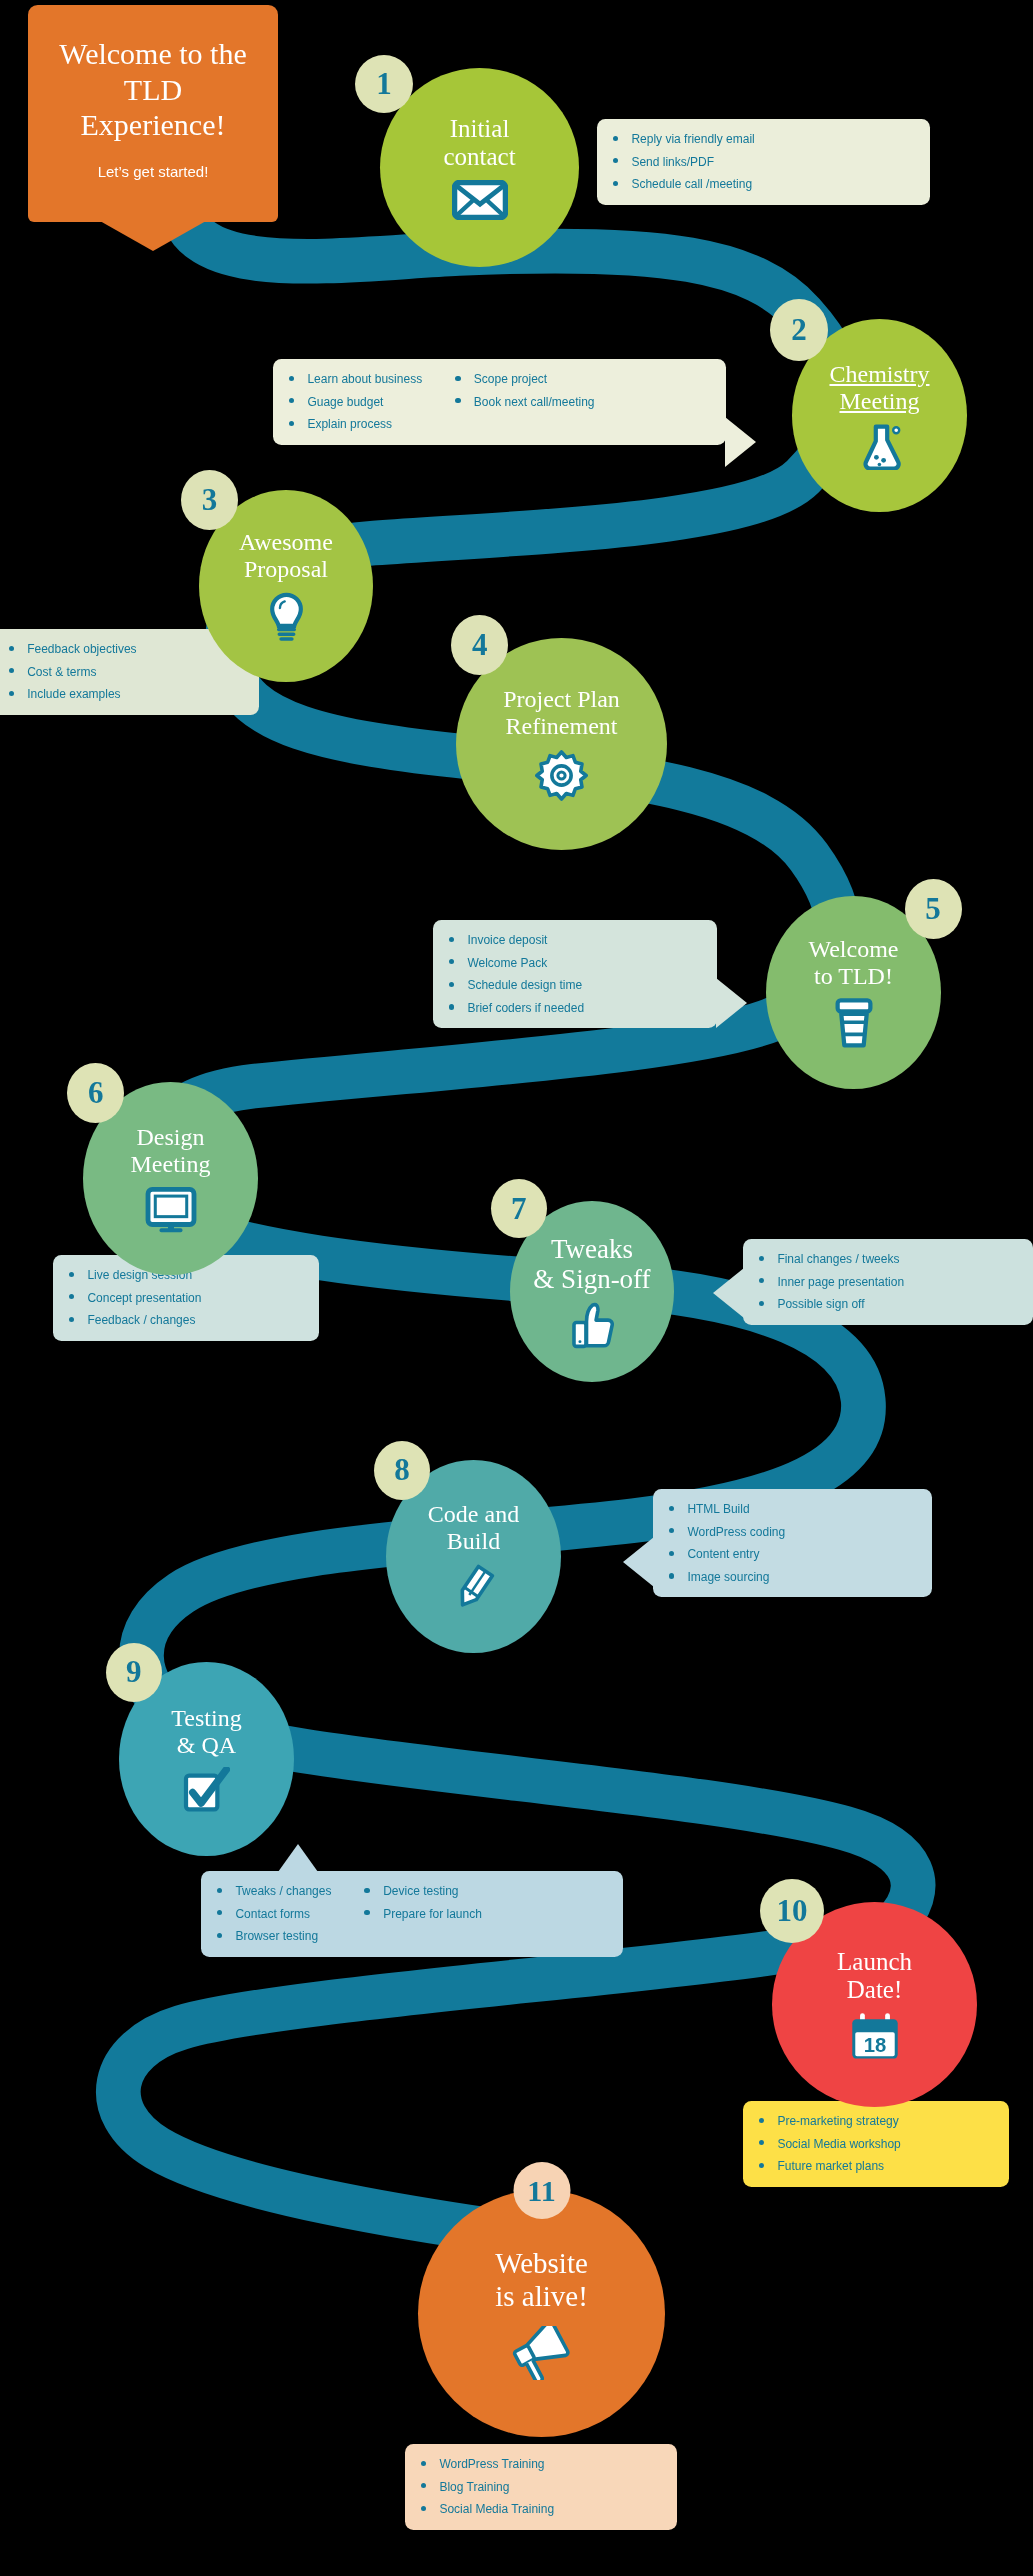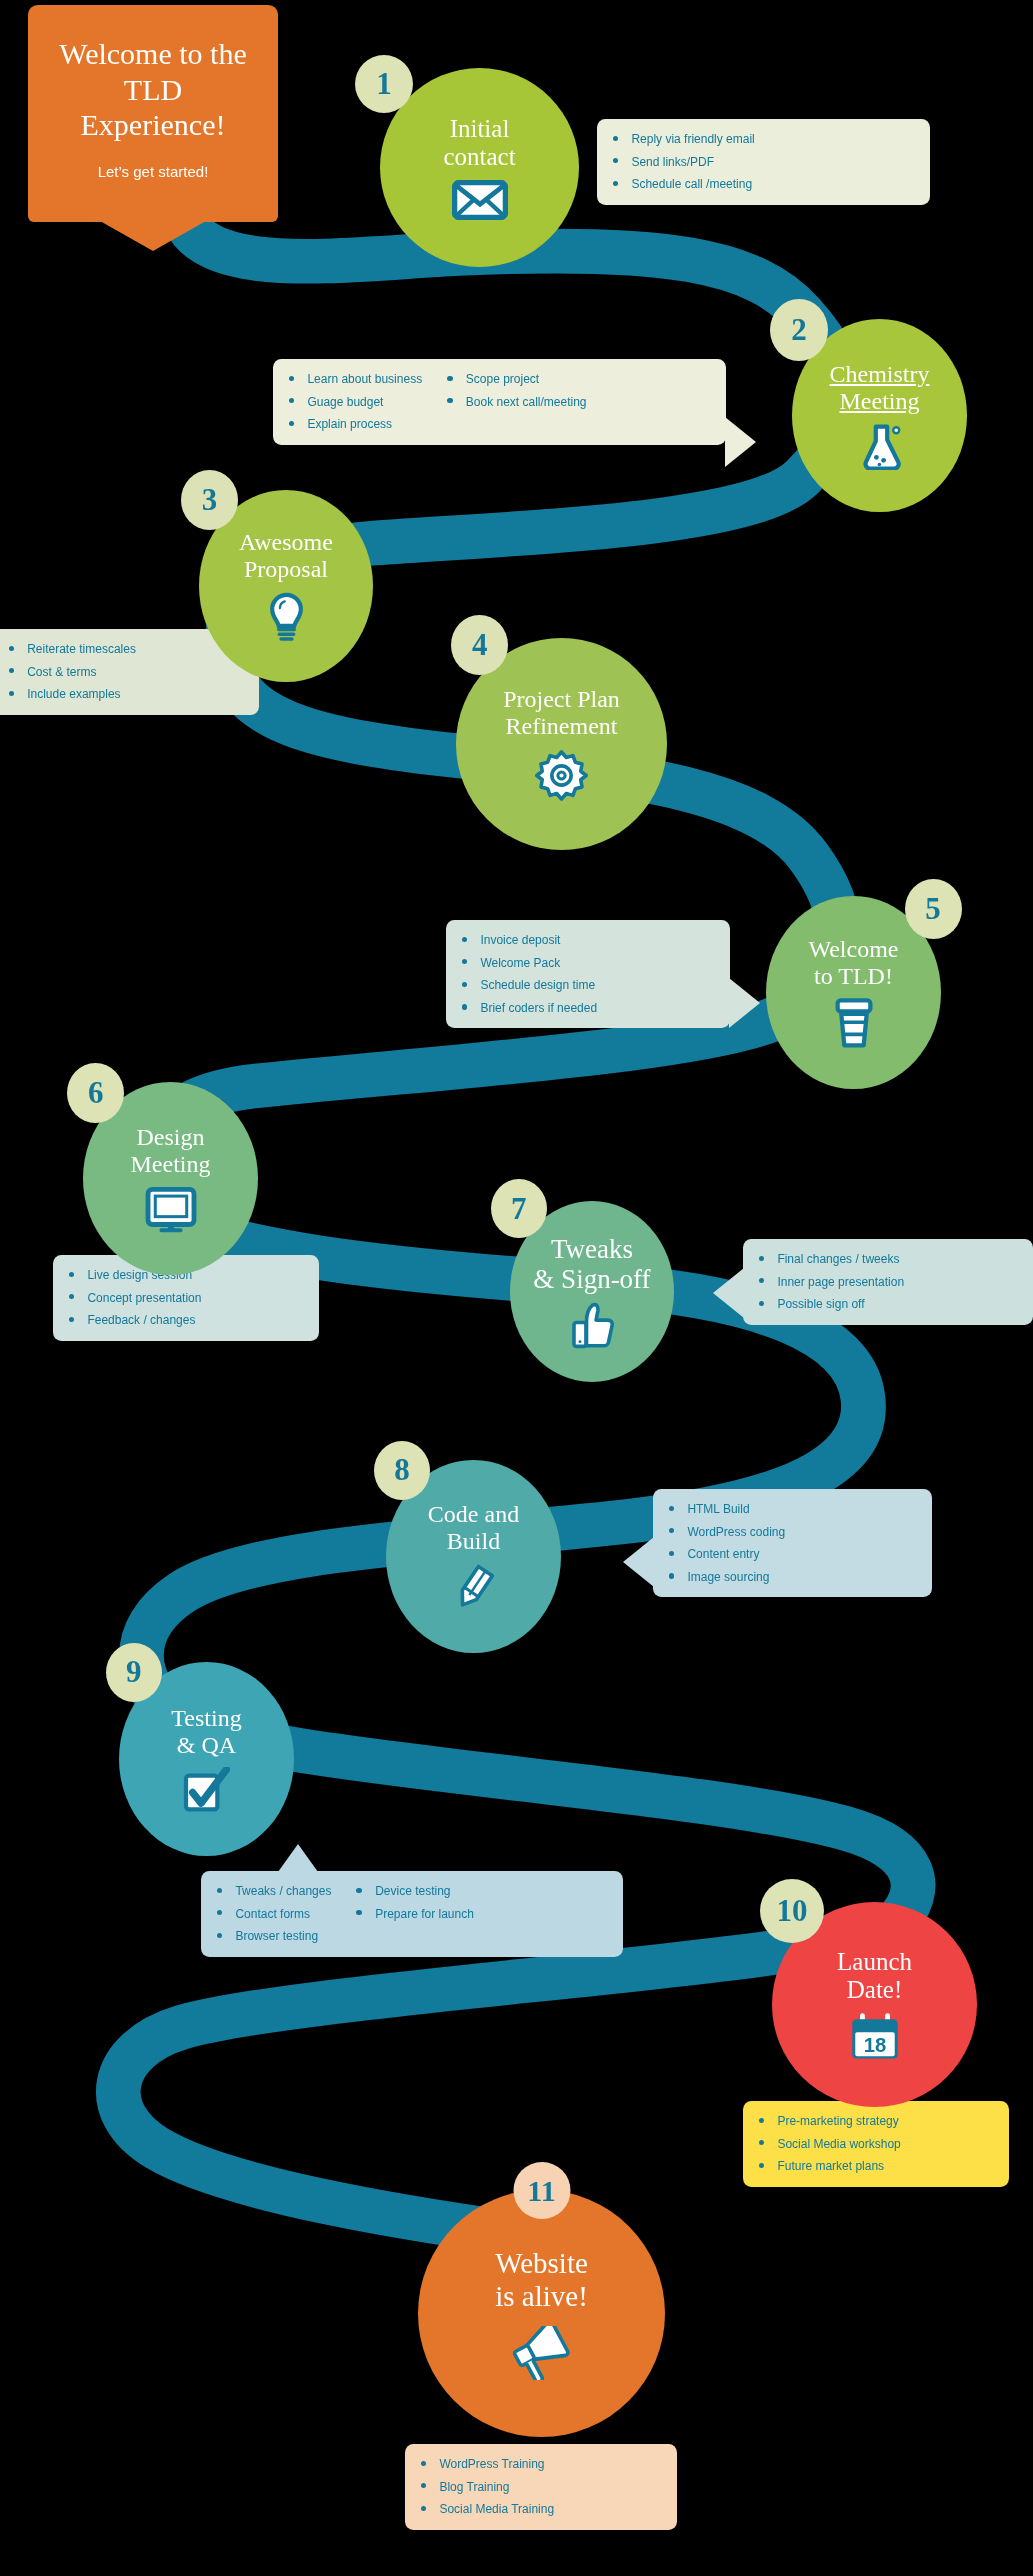--- a/index.html
+++ b/index.html
@@ -80,21 +80,21 @@
     line-height:1.18;
     margin-bottom:8.4px;
     white-space:nowrap;
   }
   .callout li:last-child { margin-bottom:0; }
   .callout li .dot {
     width:5.4px; height:5.4px; border-radius:50%;
     background:#13789A; flex:0 0 5.4px; margin-right:13.3px;
     position:relative; top:-2.4px;
   }
-  .callout .cols { display:flex; gap:25px; }
+  .callout .cols { display:flex; gap:33px; }
   .callout .cols ul { min-width:0; }
 
   
   .ptr { position:absolute; width:0; height:0; }
   .ptr-right { border-top:25px solid transparent; border-bottom:25px solid transparent; }
   .ptr-left  { border-top:25px solid transparent; border-bottom:25px solid transparent; }
   .ptr-up    { border-left:20.5px solid transparent; border-right:20.5px solid transparent; }
 </style>
 </head>
 <body>
@@ -224,21 +224,21 @@
           <path d="M18,62 L44,62 M19,70 L43,70 M22,78 L40,78" fill="none" stroke="#13789A" stroke-width="6" stroke-linecap="round"></path>
           <path d="M20,26 a12,12 0 0 1 8,-11" fill="none" stroke="#13789A" stroke-width="4" stroke-linecap="round"></path>
         </svg>
       </div>
     </div>
   </div>
   <div class="callout" style="left:-7.2px; top:629px; width:266px; background:#DFE7D4;">
     <ul>
       <li>
           <span class="dot"></span>
-          <span>Reiterate timescales</span>
+          <span>Feedback objectives</span>
         </li>
       <li>
           <span class="dot"></span>
           <span>Cost &amp; terms</span>
         </li>
       <li>
           <span class="dot"></span>
           <span>Include examples</span>
         </li>
     </ul>
@@ -268,21 +268,21 @@
       <div class="title" style="font-size:24px;padding:0 13.3px;">Welcome<br>to TLD!</div>
       <div class="glyph">
         <svg width="40" height="51" viewBox="0 0 66 84">
           <rect x="6" y="4" width="54" height="18" rx="5" fill="#fff" stroke="#13789A" stroke-width="7"></rect>
           <path d="M12,26 L54,26 L49,78 L17,78 Z" fill="#fff" stroke="#13789A" stroke-width="7" stroke-linejoin="round"></path>
           <path d="M13,40 L53,40 M15,60 L51,60" fill="none" stroke="#13789A" stroke-width="6"></path>
         </svg>
       </div>
     </div>
   </div>
-  <div class="callout" style="left:446px; top:920px; width:284px; background:#D4E4DC;">
+  <div class="callout" style="left:433px; top:920px; width:284px; background:#D4E4DC;">
     <ul>
       <li>
           <span class="dot"></span>
           <span>Invoice deposit</span>
         </li>
       <li>
           <span class="dot"></span>
           <span>Welcome Pack</span>
         </li>
       <li>

